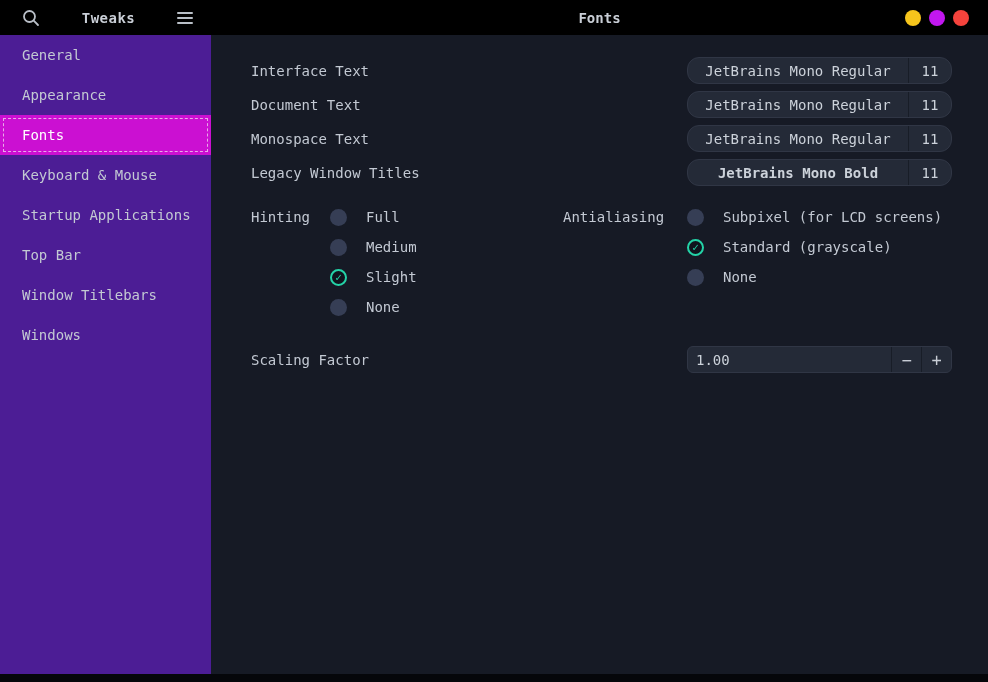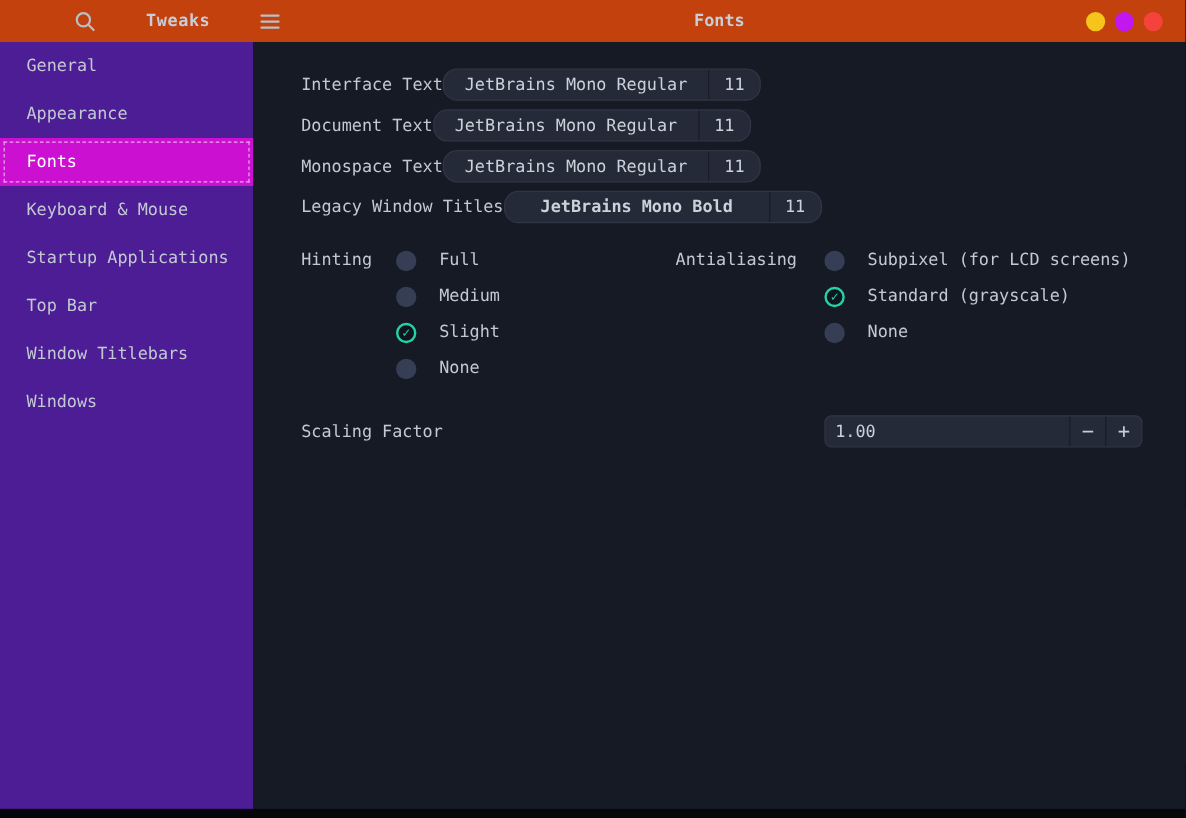--- a/index.html
+++ b/index.html
@@ -9,21 +9,21 @@
     font-family: "DejaVu Sans Mono", "Liberation Mono", monospace;
     font-size: 14px;
     color: #c3c9d3;
     overflow: hidden;
   }
   .window { position: relative; width: 988px; height: 674px; background: #161a25; }
 
   
   .titlebar {
     position: absolute; top: 0; left: 0; right: 0; height: 35px;
-    background: #c2410c; display: flex; align-items: flex-end; padding-left: 40px;
+    background: #000000; display: flex; align-items: flex-end;
   }
   .titlebar-left {
     width: 211px; height: 100%; display: flex; align-items: center;
     justify-content: space-between; padding: 0 18px 0 22px;
   }
   .icon-btn {
     background: none; border: none; cursor: pointer; display: flex;
     align-items: center; justify-content: center; padding: 0;
   }
   .app-title { font-weight: bold; color: #c9ced6; letter-spacing: 0.5px; }
@@ -52,21 +52,21 @@
   }
   .side-item.selected {
     background: #cb10d2; color: #ffffff;
     outline: 1px dashed #e9a9e9; outline-offset: -4px;
   }
 
   
   .content { position: absolute; top: 35px; left: 211px; right: 0; bottom: 0; background: #161a25; }
 
   .font-rows { position: absolute; top: 22px; left: 40px; right: 36px; }
-  .font-row { display: flex; align-items: center; height: 27px; margin-bottom: 7px; }
+  .font-row { display: flex; align-items: center; justify-content: space-between; height: 27px; margin-bottom: 7px; }
   .row-label { color: #c3c9d3; }
 
   .font-btn {
     width: 265px; height: 27px; display: flex; align-items: stretch;
     background: #242a37; border: 1px solid #303645; border-radius: 12px;
     color: #ccd2da; cursor: pointer; font-family: inherit; font-size: 14px;
     padding: 0; overflow: hidden;
   }
   .font-btn .font-name { flex: 1; display: flex; align-items: center; justify-content: center; }
   .font-btn .v-div { width: 1px; background: #181d27; }

